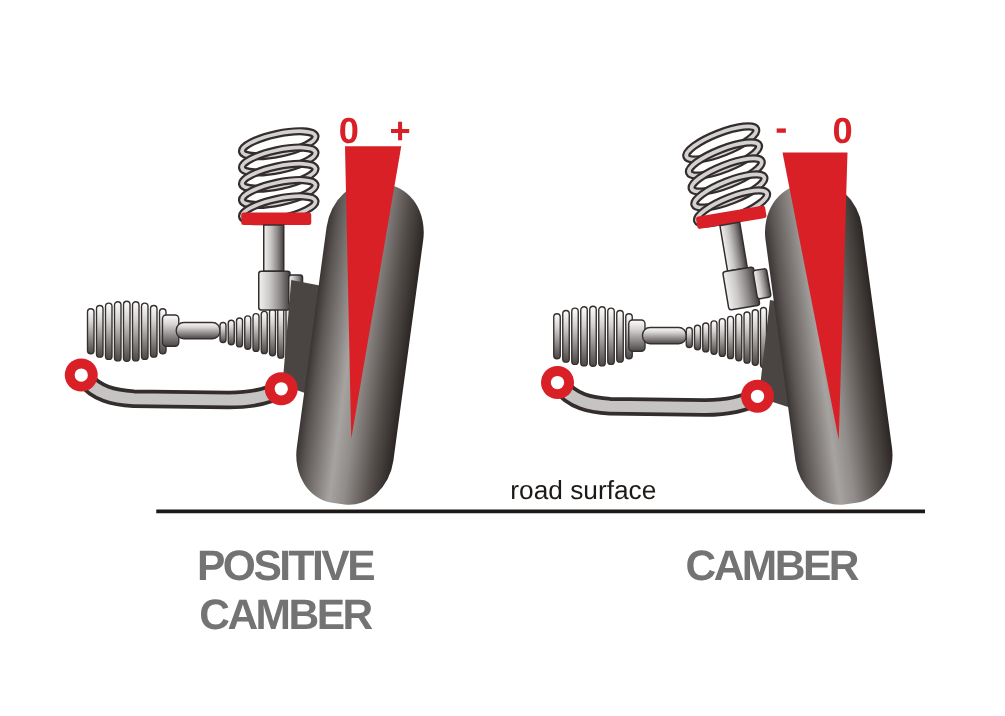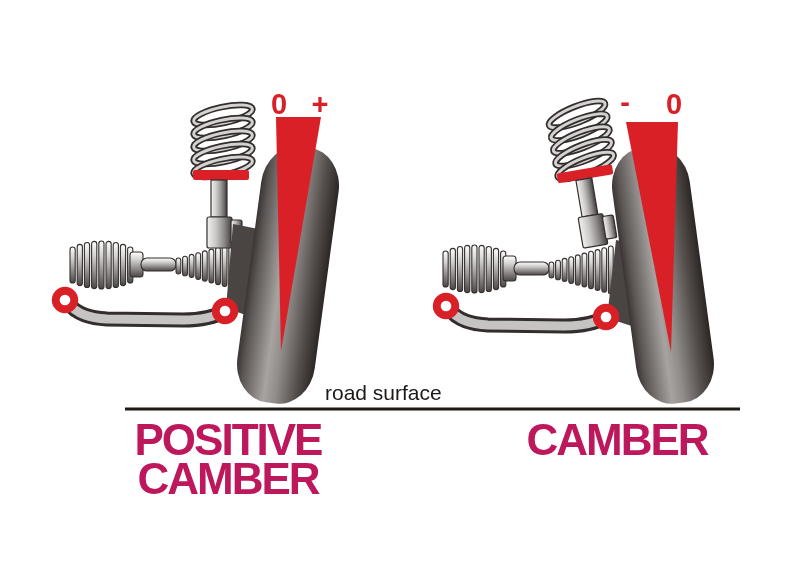--- a/index.html
+++ b/index.html
@@ -2,28 +2,28 @@
 <html><head>
 <meta charset="utf-8">
 <style>
   html,body{margin:0;padding:0;background:#ffffff;}
   .canvas{
     position:relative;width:804px;height:573px;background:#ffffff;overflow:hidden;
     font-family:"Liberation Sans",sans-serif;
   }
   .canvas svg{position:absolute;left:0;top:0;}
   .caption{
-    position:absolute;top:420px;width:340px;text-align:center;
-    font-size:44px;font-weight:bold;line-height:39px;letter-spacing:-2px;
-    color:#be185d;
+    position:absolute;top:434px;width:340px;text-align:center;
+    font-size:34px;font-weight:bold;line-height:39px;letter-spacing:-2px;
+    color:#737373;
   }
   .caption-left{left:58px;}
   .caption-right{left:447px;}
   .road-label{
-    position:absolute;left:325px;top:381px;width:200px;text-align:left;
+    position:absolute;left:325px;top:381px;width:200px;text-align:right;
     font-size:21px;font-weight:normal;color:#1c1917;letter-spacing:0px;
   }
   .red-label{font-weight:bold;font-size:29px;}
 </style>
 </head>
 <body>
 
 <div class="canvas">
 
   <svg width="804" height="573" viewBox="0 0 804 573" xmlns="http://www.w3.org/2000/svg">

